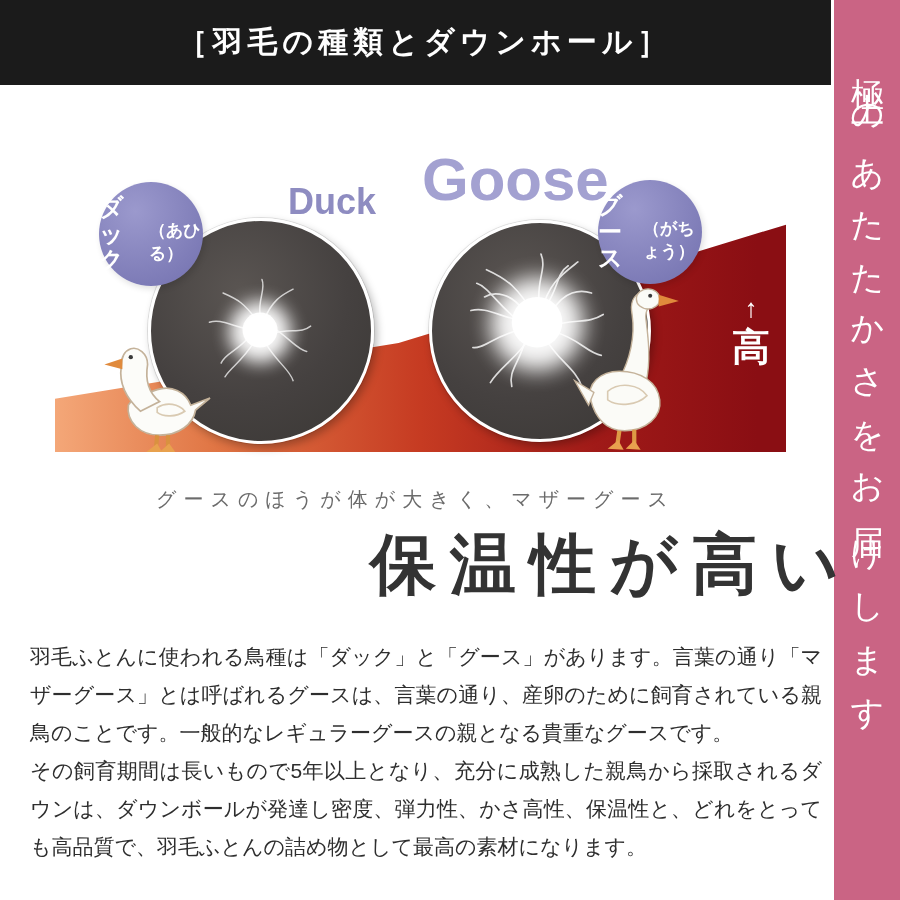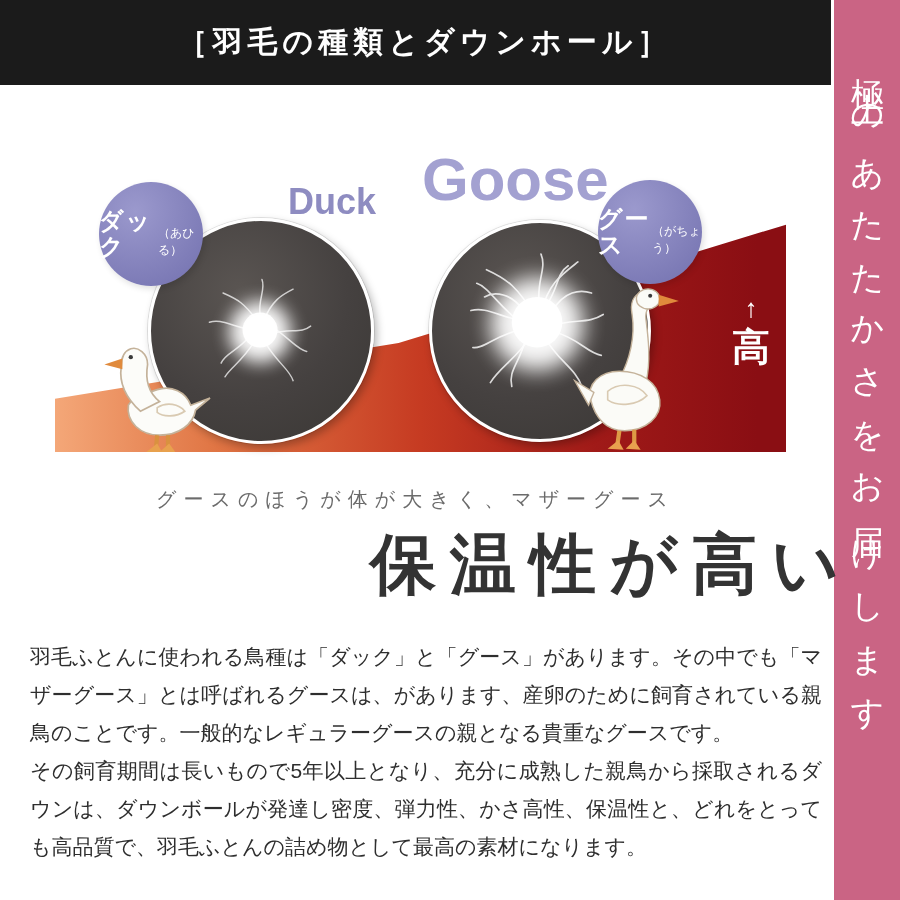--- a/index.html
+++ b/index.html
@@ -50,21 +50,21 @@
 
   .label-circle {
     position: absolute; z-index: 4; width: 104px; height: 104px; border-radius: 50%;
     background: radial-gradient(circle at 35% 28%, #9b99cd, #7b79b5 78%);
     display: flex; align-items: center; justify-content: center;
     box-shadow: 2px 3px 6px rgba(0,0,0,0.12);
   }
   .label-circle.duck { left: 99px; top: 97px; }
   .label-circle.goose { left: 598px; top: 95px; }
   .label-circle .jp { color: #fff; font-size: 24px; font-weight: 700; letter-spacing: 2px; line-height: 1.1; }
-  .label-circle .reading { color: #fff; font-size: 12px; font-weight: 400; margin-top: 16px; }
+  .label-circle .reading { color: #fff; font-size: 17px; font-weight: 700; margin-top: 16px; }
 
   .en-label { position: absolute; z-index: 2; font-weight: 700; white-space: nowrap; }
   .en-label.duck { left: 288px; top: 96px; font-size: 36px; color: #8e8cc1; }
   .en-label.goose { left: 422px; top: 60px; font-size: 60px; color: #a3a1d1; }
 
   .bird { position: absolute; z-index: 3; }
   .bird.duck { left: 102px; top: 252px; width: 120px; height: 122px; }
   .bird.goose { left: 571px; top: 198px; width: 118px; height: 170px; }
   .bird svg { width: 100%; height: 100%; display: block; }
 
@@ -202,17 +202,17 @@
       <span class="arrow">↑</span>
       <span class="high">高</span>
     </div>
 
   </div>
 
   <div class="subtitle">グースのほうが体が大きく、マザーグース</div>
   <div class="main-title">保温性が高い</div>
 
   <div class="body-copy">
-    <p>羽毛ふとんに使われる鳥種は「ダック」と「グース」があります。その中でも「マザーグース」とは呼ばれるグースは、があります、産卵のために飼育されている親鳥のことです。一般的なレギュラーグースの親となる貴重なグースです。</p>
+    <p>羽毛ふとんに使われる鳥種は「ダック」と「グース」があります。言葉の通り「マザーグース」とは呼ばれるグースは、言葉の通り、産卵のために飼育されている親鳥のことです。一般的なレギュラーグースの親となる貴重なグースです。</p>
     <p>その飼育期間は長いもので5年以上となり、充分に成熟した親鳥から採取されるダウンは、ダウンボールが発達し密度、弾力性、かさ高性、保温性と、どれをとっても高品質で、羽毛ふとんの詰め物として最高の素材になります。</p>
   </div>
 
 </div>
 
 </body></html>

